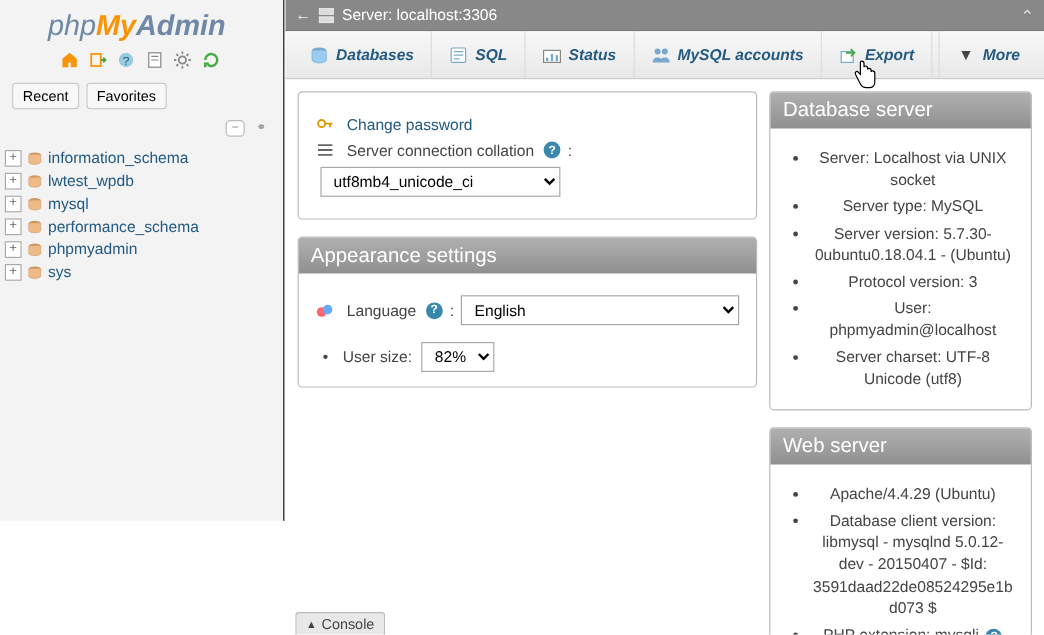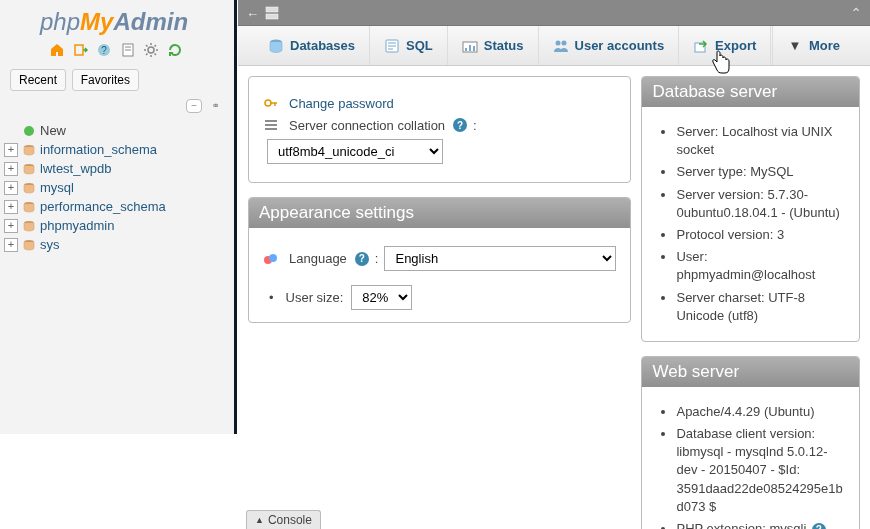--- a/index.html
+++ b/index.html
@@ -1,20 +1,20 @@
 <!DOCTYPE html>
 <html><head>
 <meta charset="utf-8">
 <style>
 * { box-sizing: border-box; margin: 0; padding: 0; }
 body { font-family: sans-serif; font-size: 13px; color: #444; background: #fff; width: 870px; height: 529px; overflow: hidden; position: relative; }
 a { color: #235a81; text-decoration: none; }
 
 
-.sidebar { position: absolute; left: 0; top: 0; width: 237px; height: 434px; background: #f3f3f3; border-right: 3px solid #0f172a; }
+.sidebar { position: absolute; left: 0; top: 0; width: 237px; height: 434px; background: #f3f3f3; border-right: 1px solid #0f172a; }
 .logo { padding: 8px 0 4px 40px; font-size: 24px; font-weight: bold; font-style: italic; }
 .logo .php { color: #6f88a6; font-weight: normal; }
 .logo .my { color: #f89406; }
 .logo .admin { color: #6f88a6; }
 .nav-icons { text-align: center; padding: 2px 0 6px; }
 .nav-icons span { display: inline-block; width: 18px; height: 18px; margin: 0 1px; cursor: pointer; }
 .home-icon { color: #f89406; }
 .tabs-row { padding: 0 10px 6px; }
 .tabs-row button { background: #f8f8f8; border: 1px solid #ccc; border-radius: 3px; padding: 3px 8px; font-size: 12px; cursor: pointer; margin-right: 2px; }
 .collapse-ctl { text-align: right; padding: 0 10px 6px; color: #888; }
@@ -28,39 +28,39 @@
 .tree-item.new .new-dot { width: 10px; height: 10px; border-radius: 50%; background: #5b5; margin: 0 6px 0 2px; }
 .tree-item.new .label { color: #444; }
 
 
 .main { position: absolute; left: 238px; top: 0; right: 0; height: 529px; background: #fff; }
 .titlebar { background: #888; color: #fff; height: 26px; display: flex; align-items: center; padding: 0 8px; border-bottom: 1px solid #777; }
 .titlebar .arrow { margin-right: 6px; color: #eee; }
 .titlebar .srv-icon { margin-right: 6px; }
 .titlebar .collapse-top { margin-left: auto; color: #ddd; cursor: pointer; font-size: 14px; }
 
-.topnav { background: linear-gradient(#f8f8f8,#e8e8e8); height: 40px; display: flex; align-items: stretch; border-bottom: 1px solid #ccc; padding: 0 16px; }
+.topnav { background: linear-gradient(#f8f8f8,#e8e8e8); height: 40px; display: flex; align-items: stretch; border-bottom: 1px solid #ccc; padding: 0 6px; font-style: italic; }
 .topnav .tab { display: flex; align-items: center; padding: 0 14px; border-right: 1px solid #ddd; cursor: pointer; }
 .topnav .tab .lbl { color: #235a81; font-weight: bold; margin-left: 6px; }
 .topnav .icon-sm { width: 16px; height: 16px; display: inline-flex; align-items: center; justify-content: center; }
 .topnav .tab.last { margin-left: auto; border-left: 1px solid #ddd; border-right: none; }
 
 .content { position: absolute; top: 66px; bottom: 0; left: 0; right: 0; overflow: hidden; padding: 10px; display: flex; gap: 10px; }
 .col-left { flex: 1 1 360px; display: flex; flex-direction: column; gap: 14px; }
 .col-right { width: 240px; display: flex; flex-direction: column; gap: 14px; }
 
 .panel { border: 1px solid #bbb; border-radius: 4px; background: #fff; }
 .panel-head { background: linear-gradient(#b0b0b0,#909090); color: #fff; font-size: 17px; padding: 5px 10px; border-radius: 3px 3px 0 0; }
 .panel-body { padding: 12px 14px; }
 .panel-body .row { display: flex; align-items: center; margin: 6px 0; gap: 6px; }
 .panel-body select { padding: 3px 6px; border: 1px solid #aaa; background: #fff; font-size: 13px; }
-.sel-wide { width: 176px; }
+.sel-wide { width: 200px; }
 .icon16 { width: 16px; height: 16px; display: inline-flex; align-items: center; justify-content: center; margin-right: 4px; }
 .help-icon { display: inline-flex; width: 14px; height: 14px; border-radius: 50%; background: #3a87ad; color: #fff; align-items: center; justify-content: center; font-size: 10px; font-weight: bold; margin-left: 2px; }
-.ul { list-style: disc; padding-left: 20px; }
+.ul { list-style: disc; padding-left: 20px; text-align: center; }
 .ul li { margin: 4px 0; line-height: 1.4; word-break: break-word; }
 .bullet-row { display: flex; align-items: center; gap: 8px; margin-left: 6px; }
 .bullet-row::before { content: "•"; margin-right: 4px; }
 
 .cursor-hand { position: absolute; left: 710px; top: 50px; font-size: 20px; pointer-events: none; z-index: 100; color: #000; }
 
 .console-tab { position: absolute; left: 246px; bottom: 0; background: #e8e8e8; border: 1px solid #bbb; border-bottom: none; border-radius: 3px 3px 0 0; padding: 2px 8px; font-size: 12px; cursor: pointer; display: flex; align-items: center; gap: 4px; }
 .console-tab .tri { font-size: 9px; }
 
 svg { display: block; }
@@ -112,25 +112,20 @@
   </div>
   <div class="tabs-row">
     <button>Recent</button>
     <button>Favorites</button>
   </div>
   <div class="collapse-ctl">
     <span>−</span>
     <span style="border:none;background:none;">⚭</span>
   </div>
   <div class="tree">
-    <div class="tree-item new">
-      <span class="spacer"></span>
-      <span class="new-dot"></span>
-      <span class="label">New</span>
-    </div>
     <div class="tree-item">
       <span class="expand">+</span>
       <span class="db-icon">
           <svg width="12" height="12" viewBox="0 0 12 12">
             <ellipse cx="6" cy="3" rx="5" ry="2" fill="#c96"></ellipse>
             <path d="M1 3v6c0 1.1 2.2 2 5 2s5-.9 5-2V3" fill="#eb8" stroke="#c96" stroke-width="0.5"></path>
           </svg>
         </span>
       <span class="label">information_schema</span>
     </div>
@@ -189,20 +184,21 @@
 
 <div class="main">
   <div class="titlebar">
     <span class="arrow">←</span>
     <span class="srv-icon">
       <svg width="14" height="14" viewBox="0 0 14 14">
           <rect x="1" y="1" width="12" height="5" fill="#ddd" stroke="#fff" stroke-width="0.5"></rect>
           <rect x="1" y="8" width="12" height="5" fill="#ddd" stroke="#fff" stroke-width="0.5"></rect>
         </svg>
     </span>
+    <span>Server: localhost:3306</span>
     <span class="collapse-top">⌃</span>
   </div>
 
   <div class="topnav">
     <div class="tab">
       <span class="icon-sm">
           <svg width="16" height="16" viewBox="0 0 16 16">
             <ellipse cx="8" cy="4" rx="6" ry="2.5" fill="#7ac"></ellipse>
             <path d="M2 4v8c0 1.4 2.7 2.5 6 2.5s6-1.1 6-2.5V4" fill="#9ce" stroke="#7ac" stroke-width="0.5"></path>
           </svg>
@@ -232,21 +228,21 @@
       <span class="lbl">Status</span>
     </div>
     <div class="tab">
       <span class="icon-sm">
           <svg width="16" height="16" viewBox="0 0 16 16">
             <circle cx="5" cy="5" r="2.5" fill="#7ac"></circle>
             <circle cx="11" cy="5" r="2.5" fill="#7ac"></circle>
             <path d="M1 14c0-3 2-4 4-4s4 1 4 4M7 14c0-3 2-4 4-4s4 1 4 4" fill="#7ac"></path>
           </svg>
         </span>
-      <span class="lbl">User accounts</span>
+      <span class="lbl">MySQL accounts</span>
     </div>
     <div class="tab">
       <span class="icon-sm">
           <svg width="16" height="16" viewBox="0 0 16 16">
             <rect x="2" y="5" width="10" height="9" fill="#fff" stroke="#7ac"></rect>
             <path d="M10 3l3 3-3 3M13 6H6" fill="none" stroke="#4a4" stroke-width="1.5"></path>
           </svg>
         </span>
       <span class="lbl">Export</span>
     </div>

